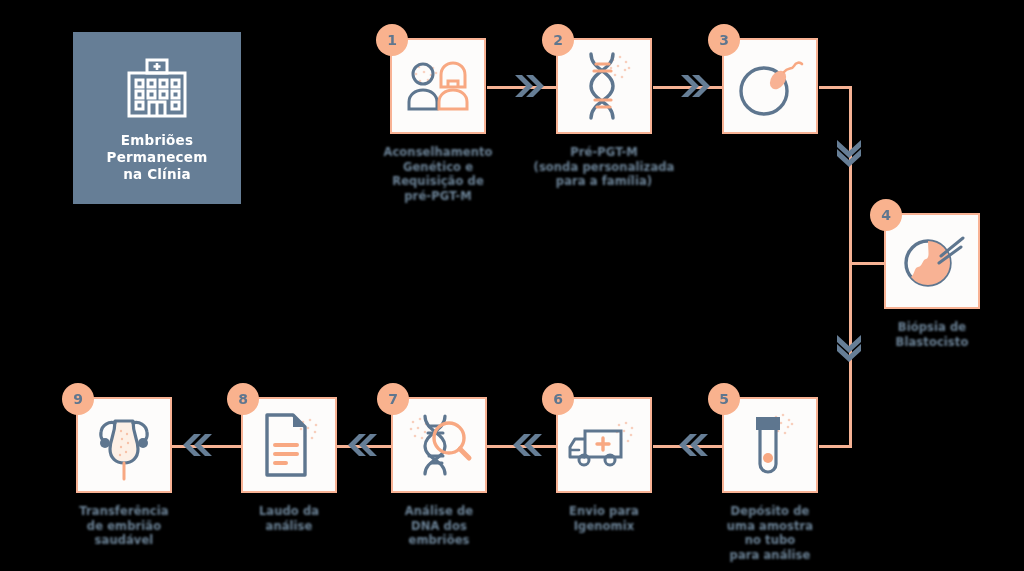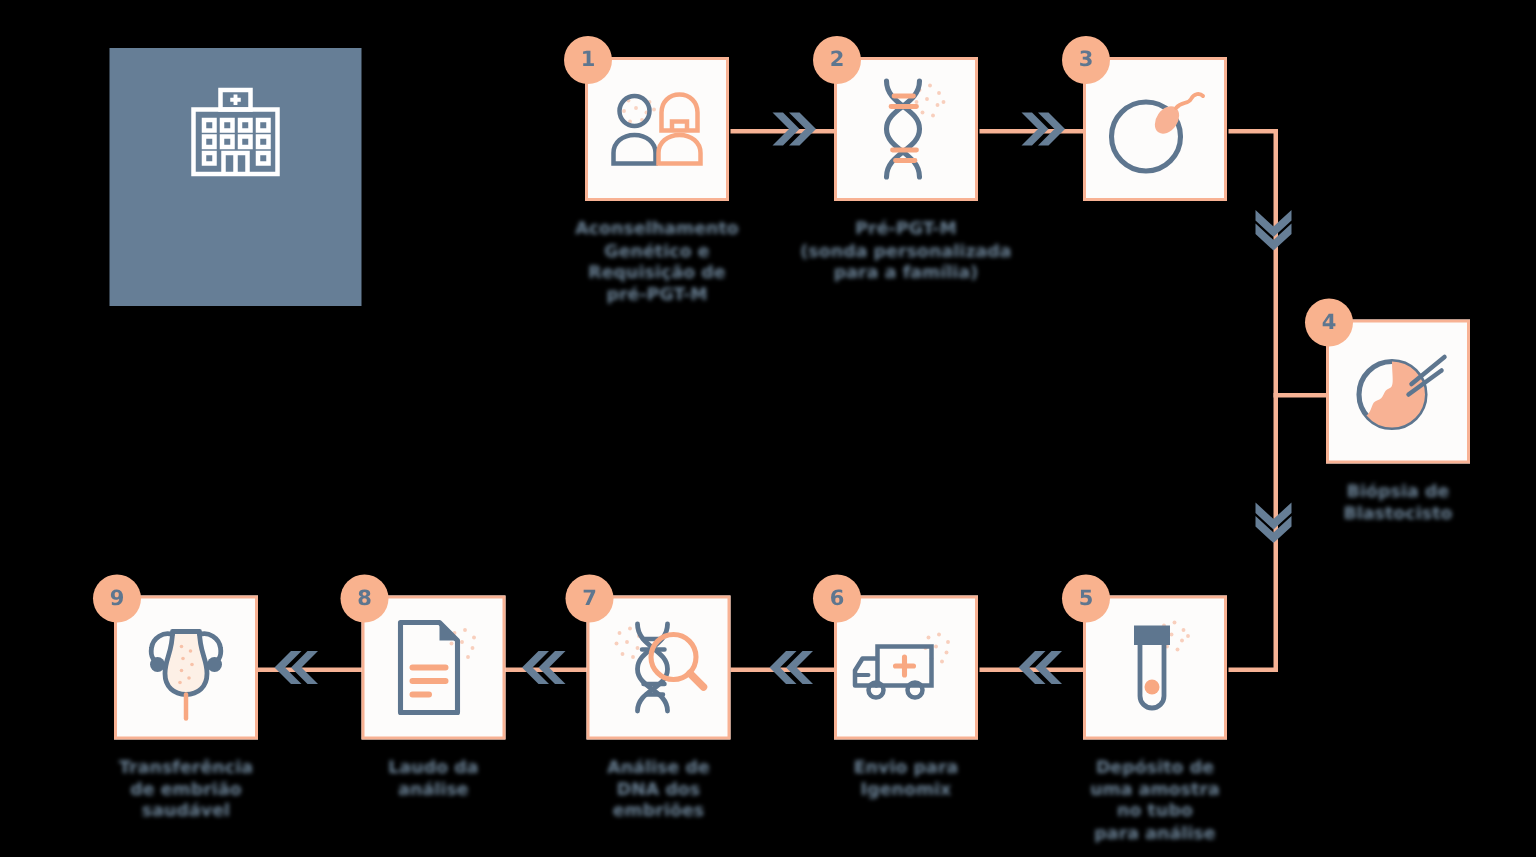--- a/index.html
+++ b/index.html
@@ -90,20 +90,25 @@
         <rect x="52" y="24" width="7" height="7"></rect>
         <rect x="16" y="35" width="7" height="7"></rect>
         <rect x="28" y="35" width="7" height="7"></rect>
         <rect x="40" y="35" width="7" height="7"></rect>
         <rect x="52" y="35" width="7" height="7"></rect>
         <rect x="16" y="46" width="7" height="7"></rect>
         <rect x="52" y="46" width="7" height="7"></rect>
         <path d="M29 60V46h16v14M37 46v14"></path>
       </svg>
     </span>
+    <div class="clinic-label">
+      <div>Embriões</div>
+      <div>Permanecem</div>
+      <div>na Clínia</div>
+    </div>
   </div>
 
   <div class="hline" style="left:487px; top:86px; width:85px;"></div>
   <div class="chev" style="left:513px; top:72px;">
     <svg width="30" height="28" viewBox="0 0 30 28">
       <path d="M2 3 L13 14 L2 25 L9 25 L20 14 L9 3 Z" fill="#667e96"></path>
       <path d="M13 3 L24 14 L13 25 L20 25 L31 14 L20 3 Z" fill="#667e96"></path>
     </svg>
   </div>
 

